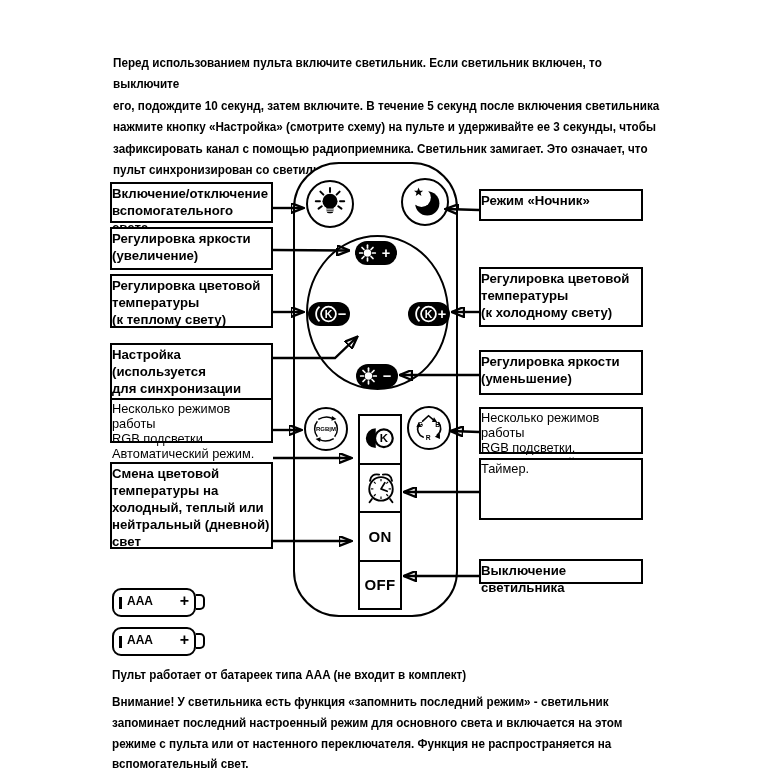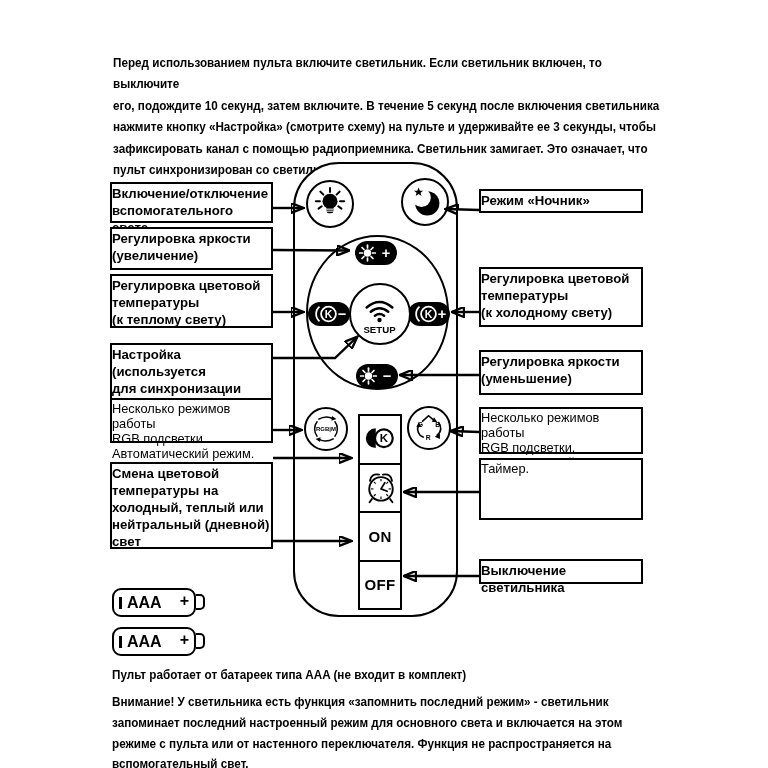--- a/index.html
+++ b/index.html
@@ -62,21 +62,21 @@
   .kcell-t   { fill:#000; font-size:12px;   font-weight:bold; text-anchor:middle; }
 
   
   .conn { position:absolute; left:0; top:0; pointer-events:none; }
   .conn line, .conn path { stroke:#000; stroke-width:2.4px; fill:none; }
 
   
   .battery { position:absolute; left:112px; width:84px; height:29px;
              border:2.6px solid #000; border-radius:9px; background:#fff; }
   .bat-bar  { position:absolute; left:5px; top:7px; width:2.6px; height:12px; background:#000; }
-  .bat-label{ position:absolute; left:13px; top:4px; font-weight:bold; font-size:16px; }
+  .bat-label{ position:absolute; left:13px; top:4px; font-weight:bold; font-size:12px; }
   .bat-plus { position:absolute; right:5px; top:2px; font-weight:bold; font-size:16px; }
   .bat-nub  { position:absolute; right:-11px; top:4px; width:9px; height:16px;
               border:2.6px solid #000; border-left:none; border-radius:0 5px 5px 0; background:#fff; }
 </style>
 </head>
 <body>
 
 <div class="page">
 
   <div class="para intro">Перед использованием пульта включите светильник. Если светильник включен, то выключите
@@ -160,31 +160,20 @@
             <line x1="17.5" y1="12" x2="20.3" y2="12"></line>
           <line x1="7" y1="6.5" x2="9" y2="8.5"></line>
             <line x1="16" y1="8.5" x2="18" y2="6.5"></line>
           <line x1="7" y1="17.5" x2="9" y2="15.5"></line>
             <line x1="16" y1="15.5" x2="18" y2="17.5"></line>
         </g>
         <text x="31" y="16.6" class="pill-sign">−</text>
       </svg>
     </div>
 
-    <div class="setup">
-      <svg width="57" height="57" viewBox="0 0 62 62">
-        <g stroke="#000" stroke-width="2.7" fill="none" stroke-linecap="round">
-          <path d="M17 24.5 Q 31 12.5 45 24.5"></path>
-          <path d="M21.5 29 Q 31 21.5 40.5 29"></path>
-          <path d="M26 33.5 Q 31 29.8 36 33.5"></path>
-        </g>
-        <circle cx="31" cy="38" r="2.4" fill="#000"></circle>
-        <text x="31" y="52.5" class="setup-t">SETUP</text>
-      </svg>
-    </div>
 
     <div class="circ" style="left:9px;top:243px;width:44px;height:44px;">
       <svg width="40" height="40" viewBox="0 0 44 44">
         <g stroke="#000" stroke-width="1.6" fill="none">
           <path d="M12.5 13.5 A 13.5 13.5 0 0 0 12.5 30.5"></path>
           <path d="M31.5 13.5 A 13.5 13.5 0 0 1 31.5 30.5"></path>
           <path d="M13.5 11.5 Q 22 6.5 29.5 10.5"></path>
           <path d="M30.5 32.5 Q 22 37.5 14.5 33.5"></path>
         </g>
         <polygon points="28.5,7.6 33.5,11 28,12.9" fill="#000"></polygon>
@@ -277,21 +266,21 @@
 пульта и светильника)</span></div>
   <div class="co l rw" style="top:398px;height:45px;"><span>Несколько режимов работы
 RGB подсветки.
 Автоматический режим.</span></div>
   <div class="co l" style="top:447px;height:87px;margin-top:15px;"><span>Смена цветовой
 температуры на
 холодный, теплый или
 нейтральный (дневной)
 свет</span></div>
 
-  <div class="co r" style="top:189px;height:24px;"><span>Режим «Ночник»</span></div>
+  <div class="co r" style="top:189px;height:32px;"><span>Режим «Ночник»</span></div>
   <div class="co r" style="top:267px;height:60px;"><span>Регулировка цветовой
 температуры
 (к холодному свету)</span></div>
   <div class="co r" style="top:350px;height:45px;"><span>Регулировка яркости
 (уменьшение)</span></div>
   <div class="co r rw" style="top:407px;height:47px;"><span>Несколько режимов работы
 RGB подсветки.
 Ручная настройка.</span></div>
   <div class="co r rw" style="top:458px;height:62px;"><span>Таймер.</span></div>
   <div class="co r" style="top:559px;height:25px;"><span>Выключение светильника</span></div>

